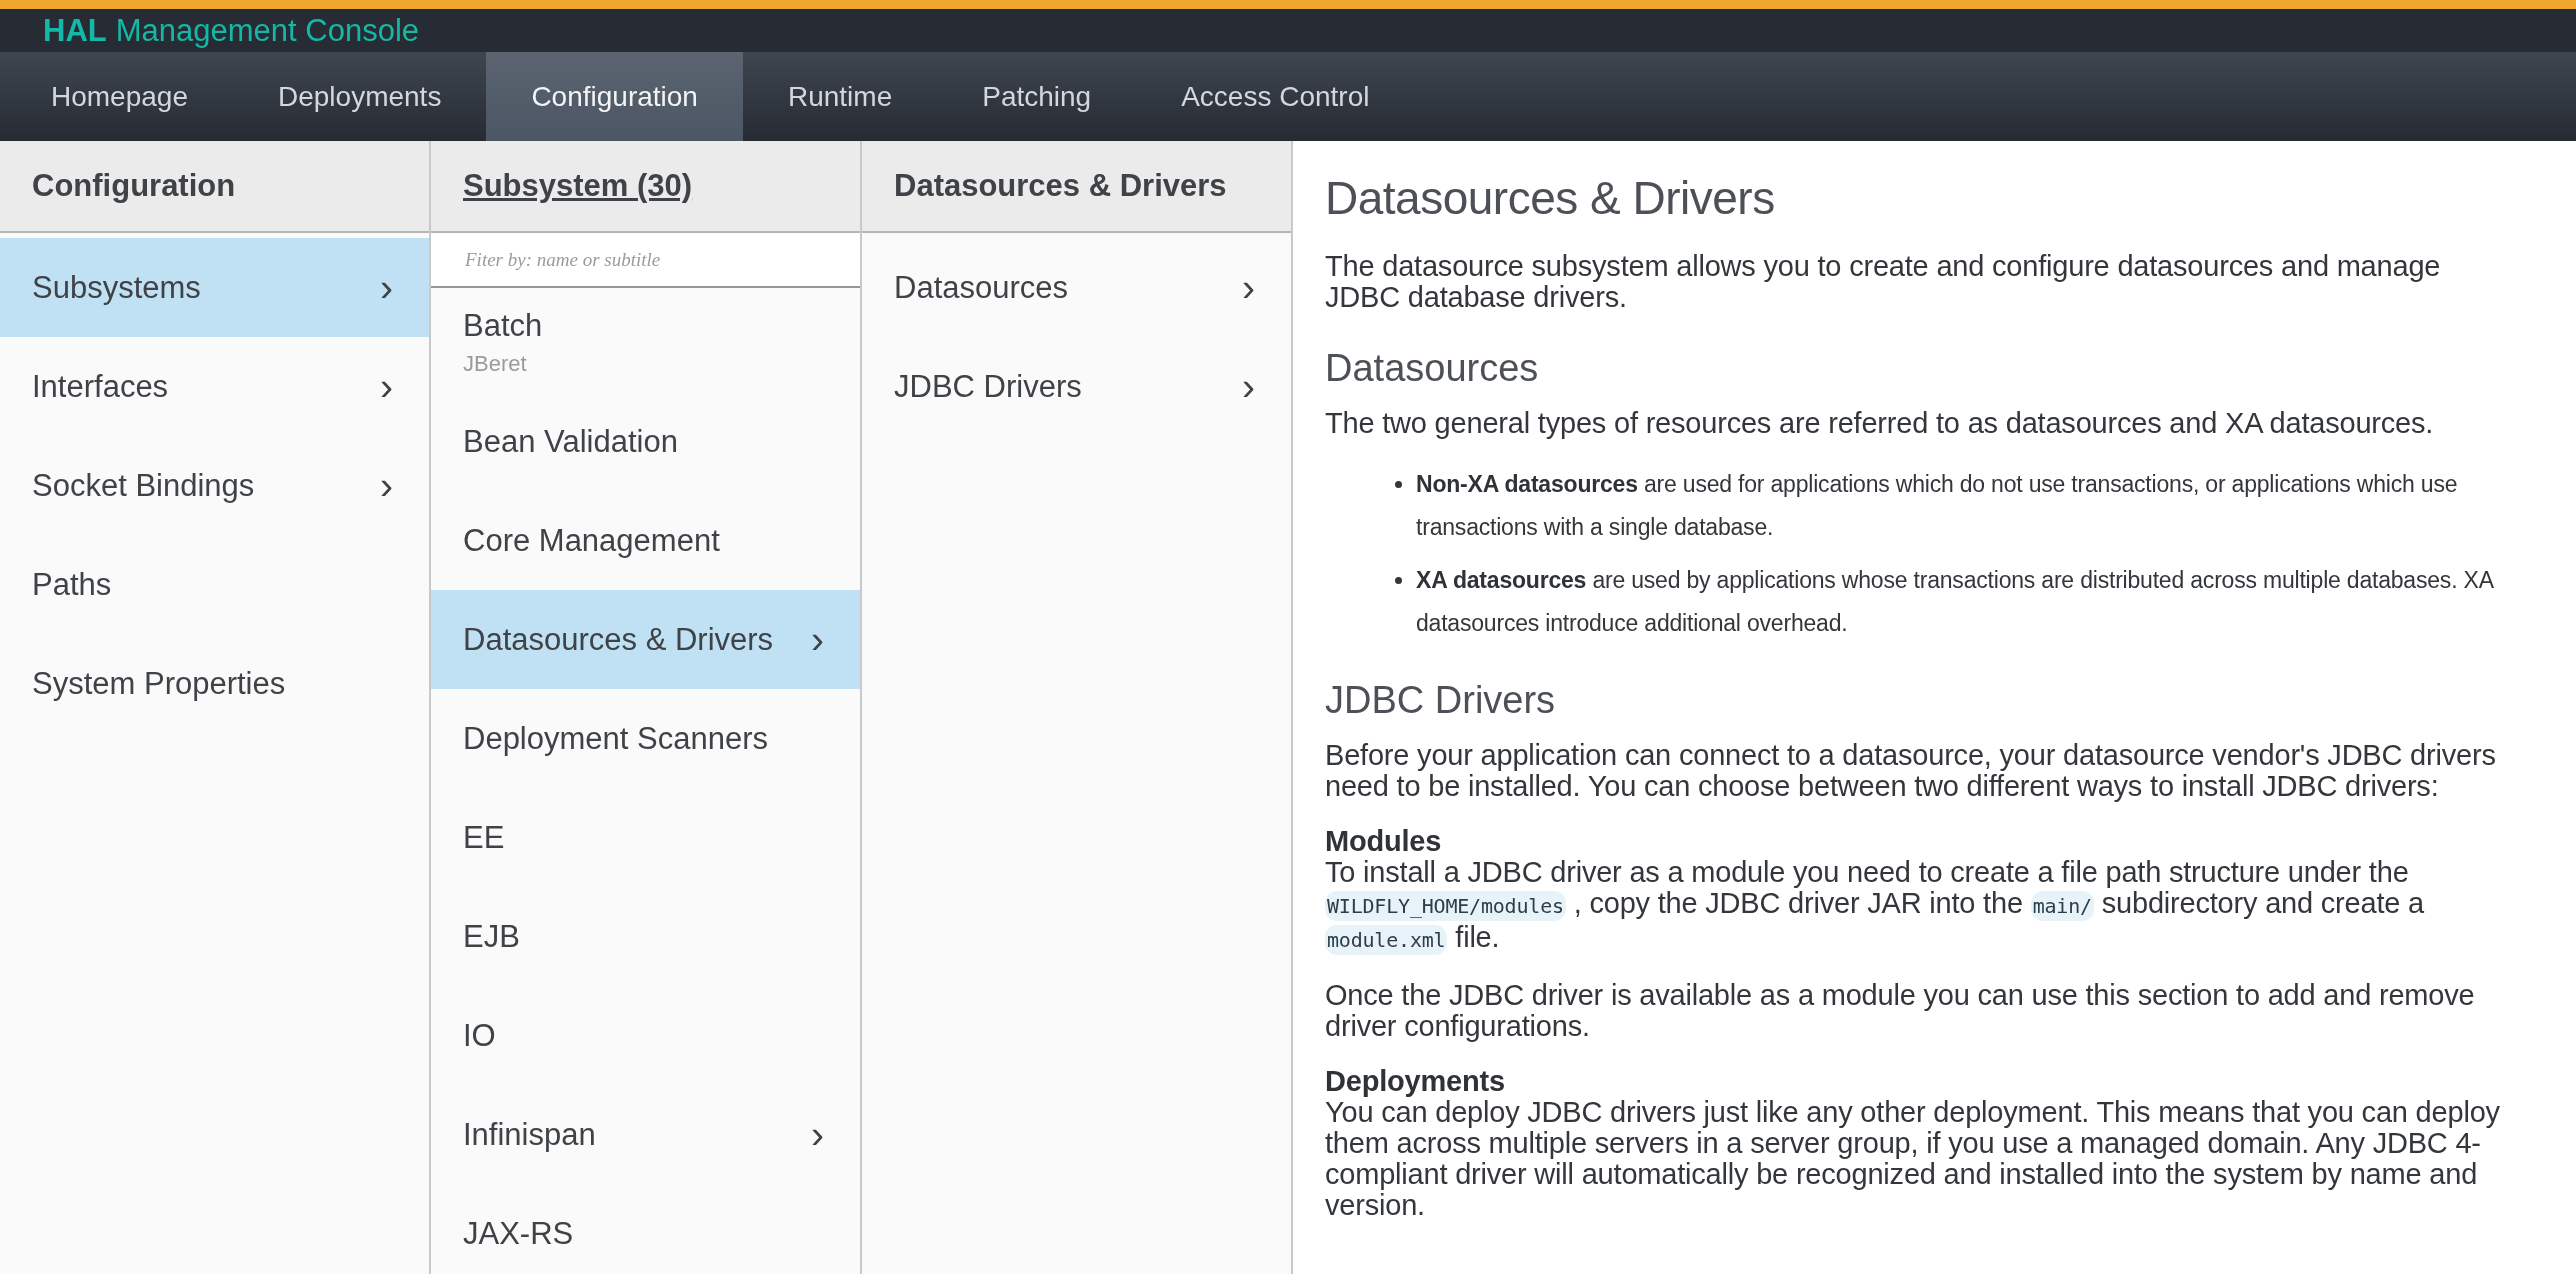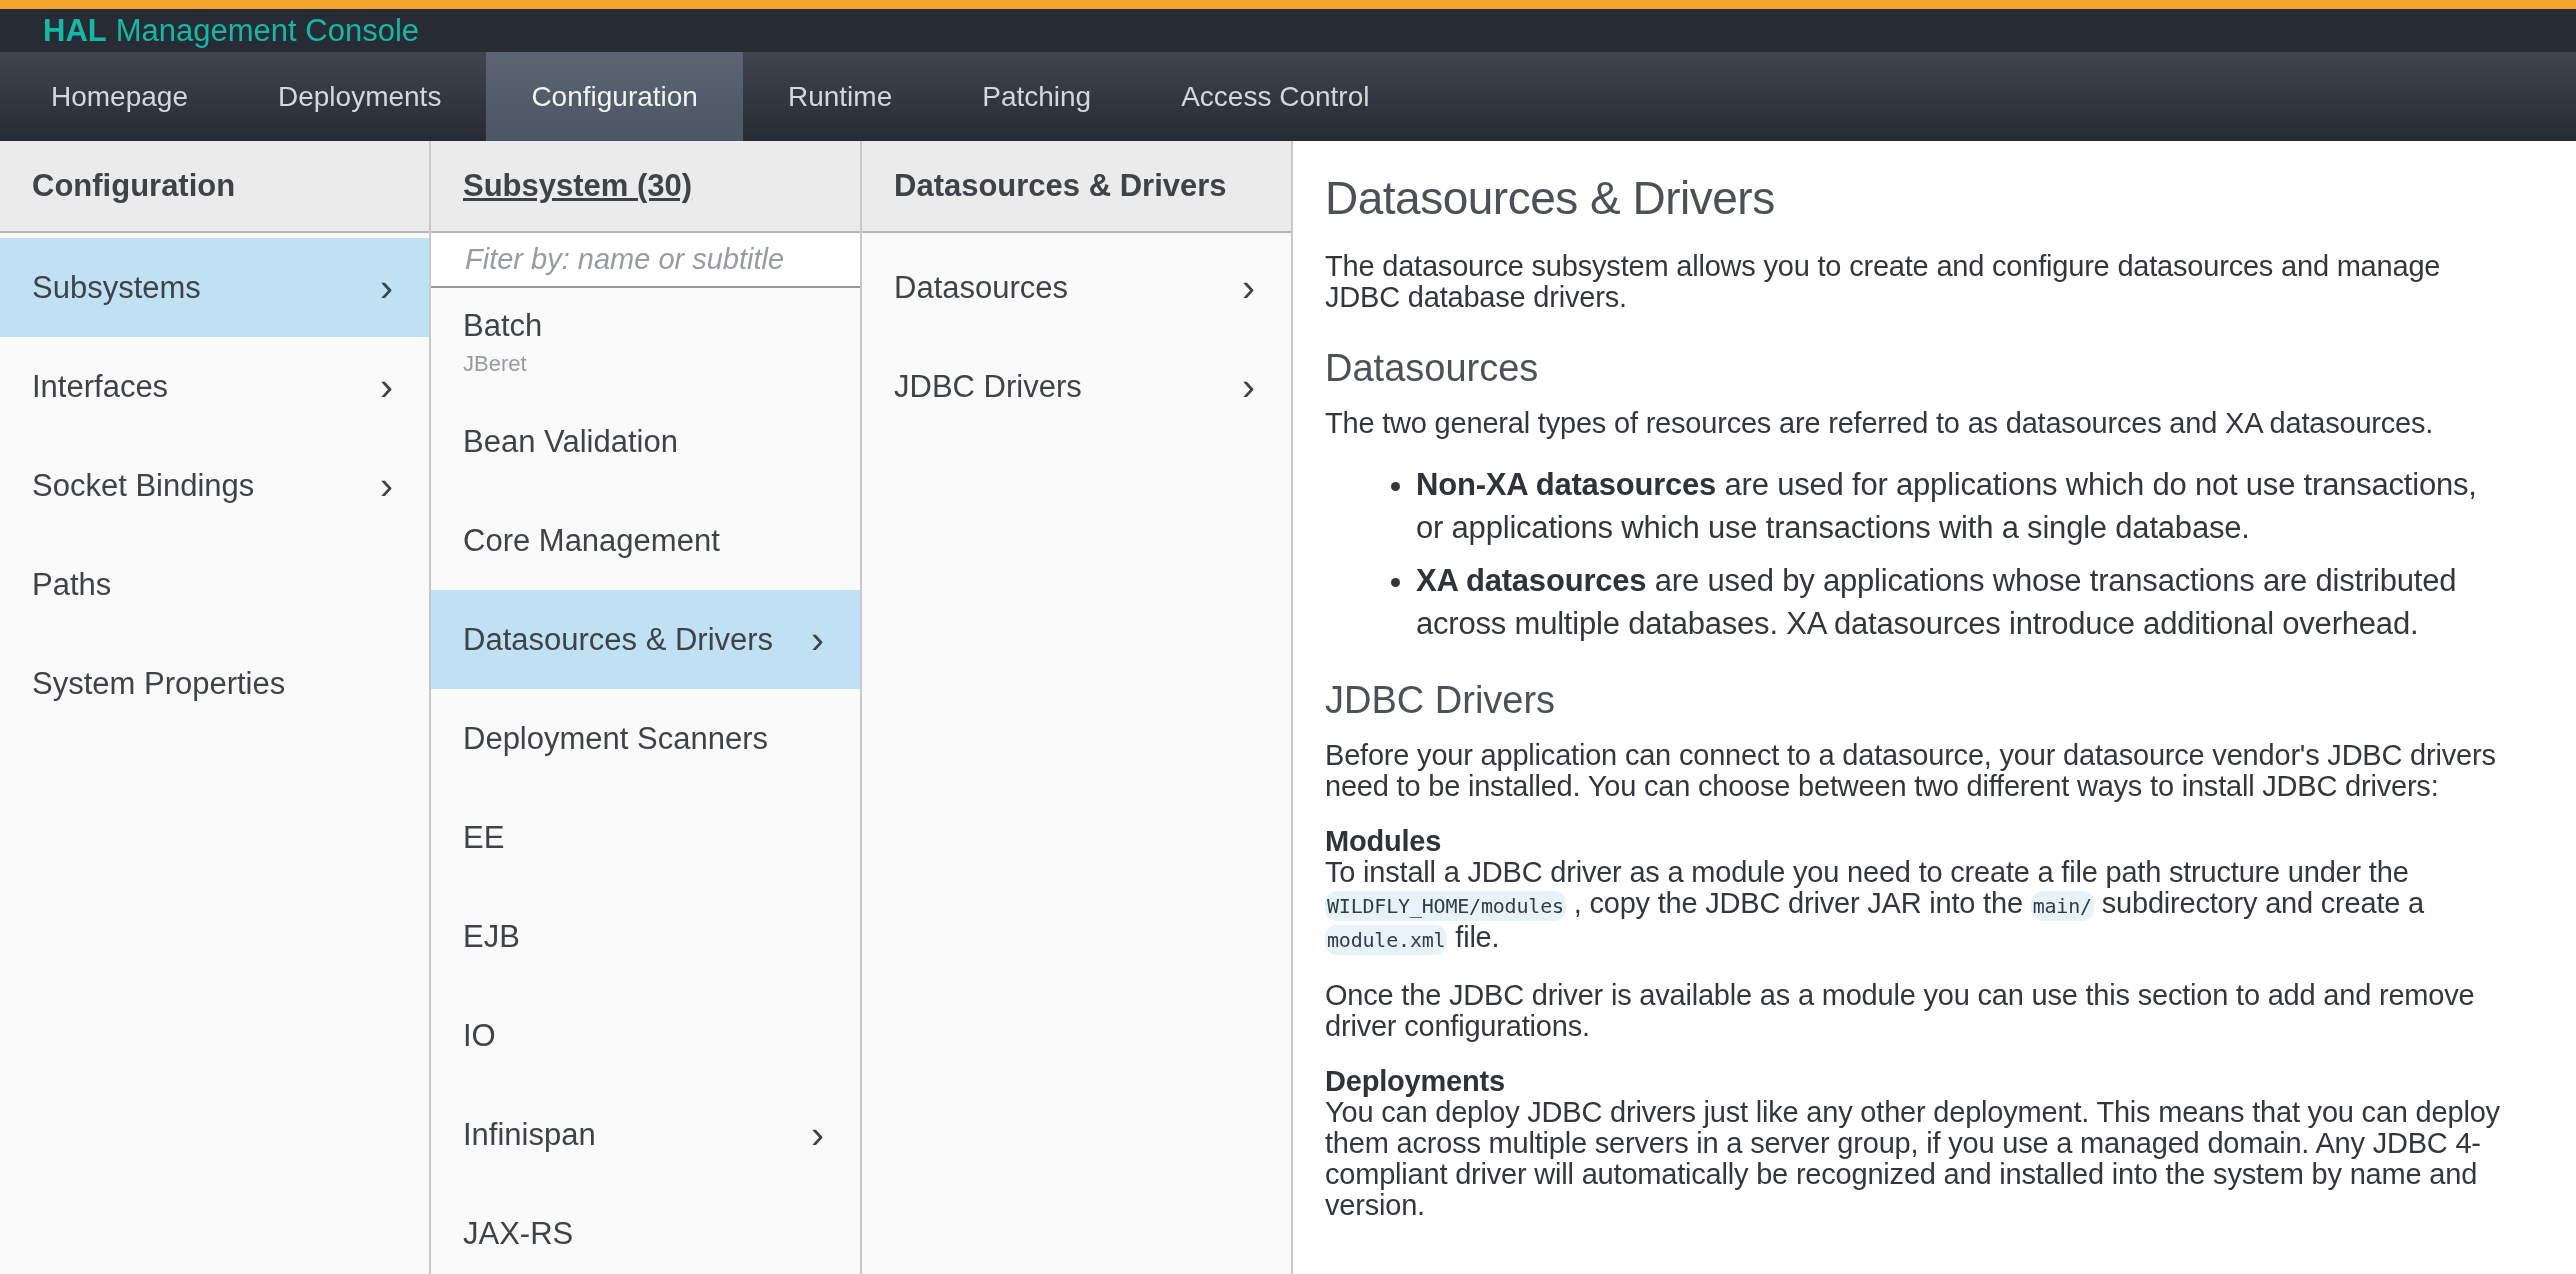--- a/index.html
+++ b/index.html
@@ -26,36 +26,36 @@
   .nav-item.selected{background:linear-gradient(to bottom,#5b6470,#4c5examine664);
     background:linear-gradient(to bottom,#5b6470,#4c5664);color:#f2f4f5;}
 
   
   .finder{flex:1;display:flex;background:#fafafa;overflow:hidden;}
   .col{width:429px;min-width:429px;background:#fafafa;border-right:2px solid #c9c9c9;display:flex;flex-direction:column;overflow:hidden;}
   .col-header{height:90px;flex:none;background:#ebebeb;border-bottom:2px solid #b4b4b4;display:flex;align-items:center;padding:0 32px;font-size:31px;font-weight:700;color:#3f4246;white-space:nowrap;}
   .col-header.dropdown .hdr-text{text-decoration:underline;cursor:pointer;}
   .filter-row{height:53px;flex:none;background:#ffffff;border-bottom:2px solid #95989b;display:flex;align-items:center;padding:0 32px;}
   .filter-row input{width:100%;border:0;outline:0;background:transparent;color:#3f4246;
-    font-family:Liberation Sans, sans-serif;font-size:29px;font-style:italic;}
+    font-family:Liberation Serif, serif;font-size:19px;font-style:italic;}
   .filter-row input::placeholder{color:#989ca1;font-style:italic;opacity:1;}
   .items{flex:1;overflow:hidden;padding-top:5px;}
   .fitem{height:99px;display:flex;align-items:center;padding:0 36px 0 32px;font-size:31px;color:#3f4246;cursor:pointer;}
   .fitem.selected{background:#c0e1f3;gap:20px;}
   .fitem .labels{display:flex;flex-direction:column;justify-content:center;}
   .fitem .subtitle{font-size:22px;color:#999c9f;margin-top:7px;}
   .fitem .chev{margin-left:auto;font-size:39px;color:#3f4246;line-height:1;font-weight:400;}
 
   
   .preview{flex:1;background:#ffffff;padding:30px 69px 0 32px;overflow:hidden;color:#33363a;}
   .preview h1{font-size:46px;font-weight:300;color:#4d5157;margin:0 0 26px;letter-spacing:-0.5px;}
   .preview h2{font-size:38px;font-weight:300;color:#4d5157;margin:34px 0 18px;}
   .preview p{font-size:29px;line-height:31px;margin:0 0 24px;letter-spacing:-0.2px;}
   .preview ul{margin:2px 0 24px;padding-left:91px;}
-  .preview li{font-size:31px;line-height:43px;margin:0 0 10px;letter-spacing:-0.2px;}
+  .preview li{font-size:23px;line-height:43px;margin:0 0 10px;letter-spacing:-0.2px;}
   .preview strong{font-weight:700;color:#2f3236;}
   .preview p.labeled strong.plabel{display:block;}
   .preview code{font-family:"DejaVu Sans Mono","Liberation Mono",monospace;font-size:20px;
     background:#e7f2f9;color:#2c3e4a;padding:3px 2px;border-radius:12px;white-space:nowrap;}
 </style>
 </head>
 <body>
 
 <div class="screen">
   <div class="top-strip"></div>

